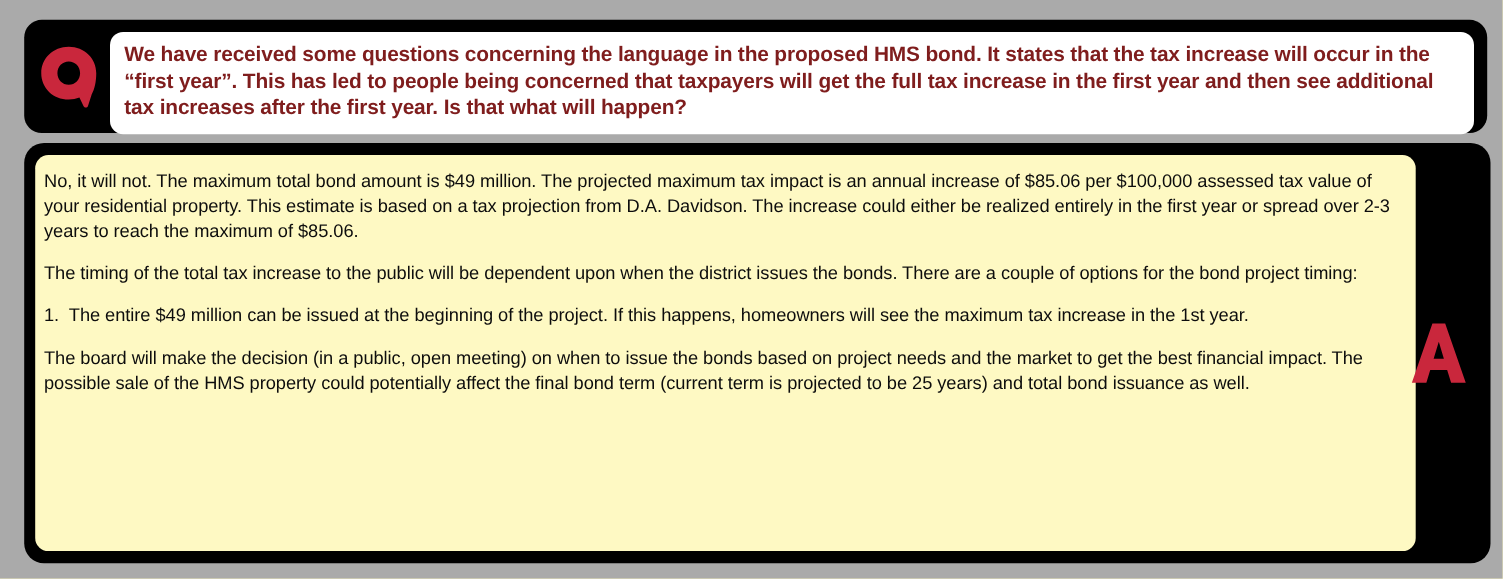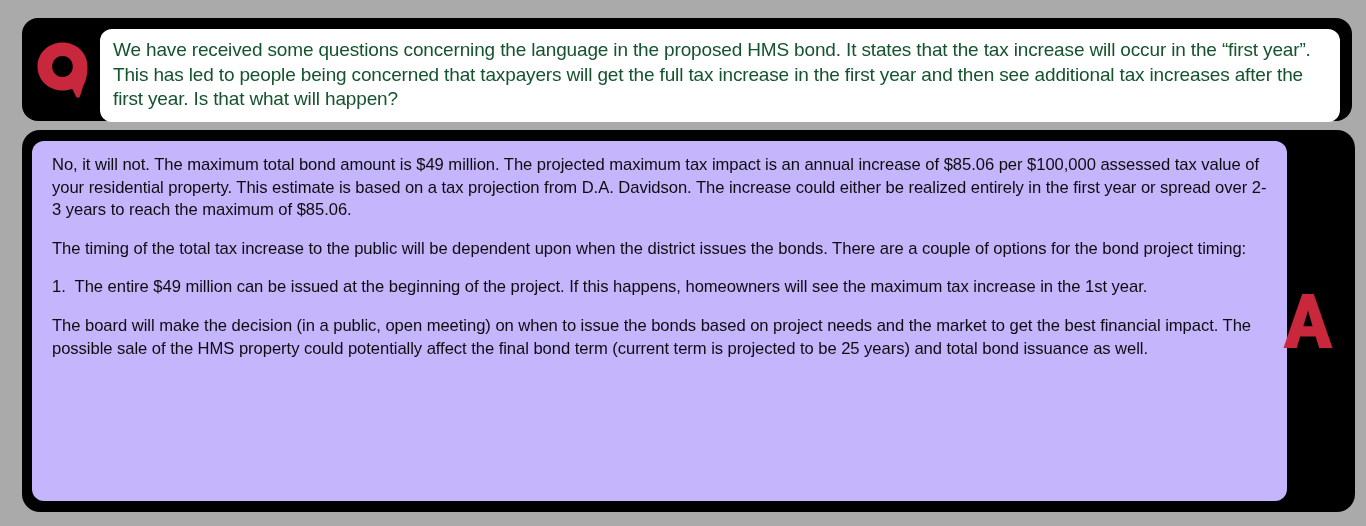--- a/index.html
+++ b/index.html
@@ -60,44 +60,44 @@
     margin: 11px 12px 11px 0;
     padding: 9px 16px 10px 13px;
     flex: 1;
     box-sizing: border-box;
     min-height: 81px;
   }
 
   .question-text {
     font-size: 19px;
     line-height: 24.5px;
-    color: #14532d;
-    font-weight: 400;
+    color: #7f1d1d;
+    font-weight: 700;
     letter-spacing: -0.15px;
     margin: 0;
   }
 
   
   .answer-card {
     left: 22px;
     top: 130px;
     width: 1333px;
     height: 382px;
     border-radius: 18px;
   }
 
   .answer-panel {
     position: absolute;
     left: 10px;
     top: 11px;
     width: 1255px;
     height: 360px;
-    background: #c4b5fd;
+    background: #fef9c3;
     border-radius: 12px;
-    padding: 13px 20px 10px 20px;
+    padding: 13px 20px 10px 8px;
     box-sizing: border-box;
     overflow: hidden;
   }
 
   .a-badge {
     position: absolute;
     right: 14px;
     top: 0;
     bottom: 0;
     width: 66px;

